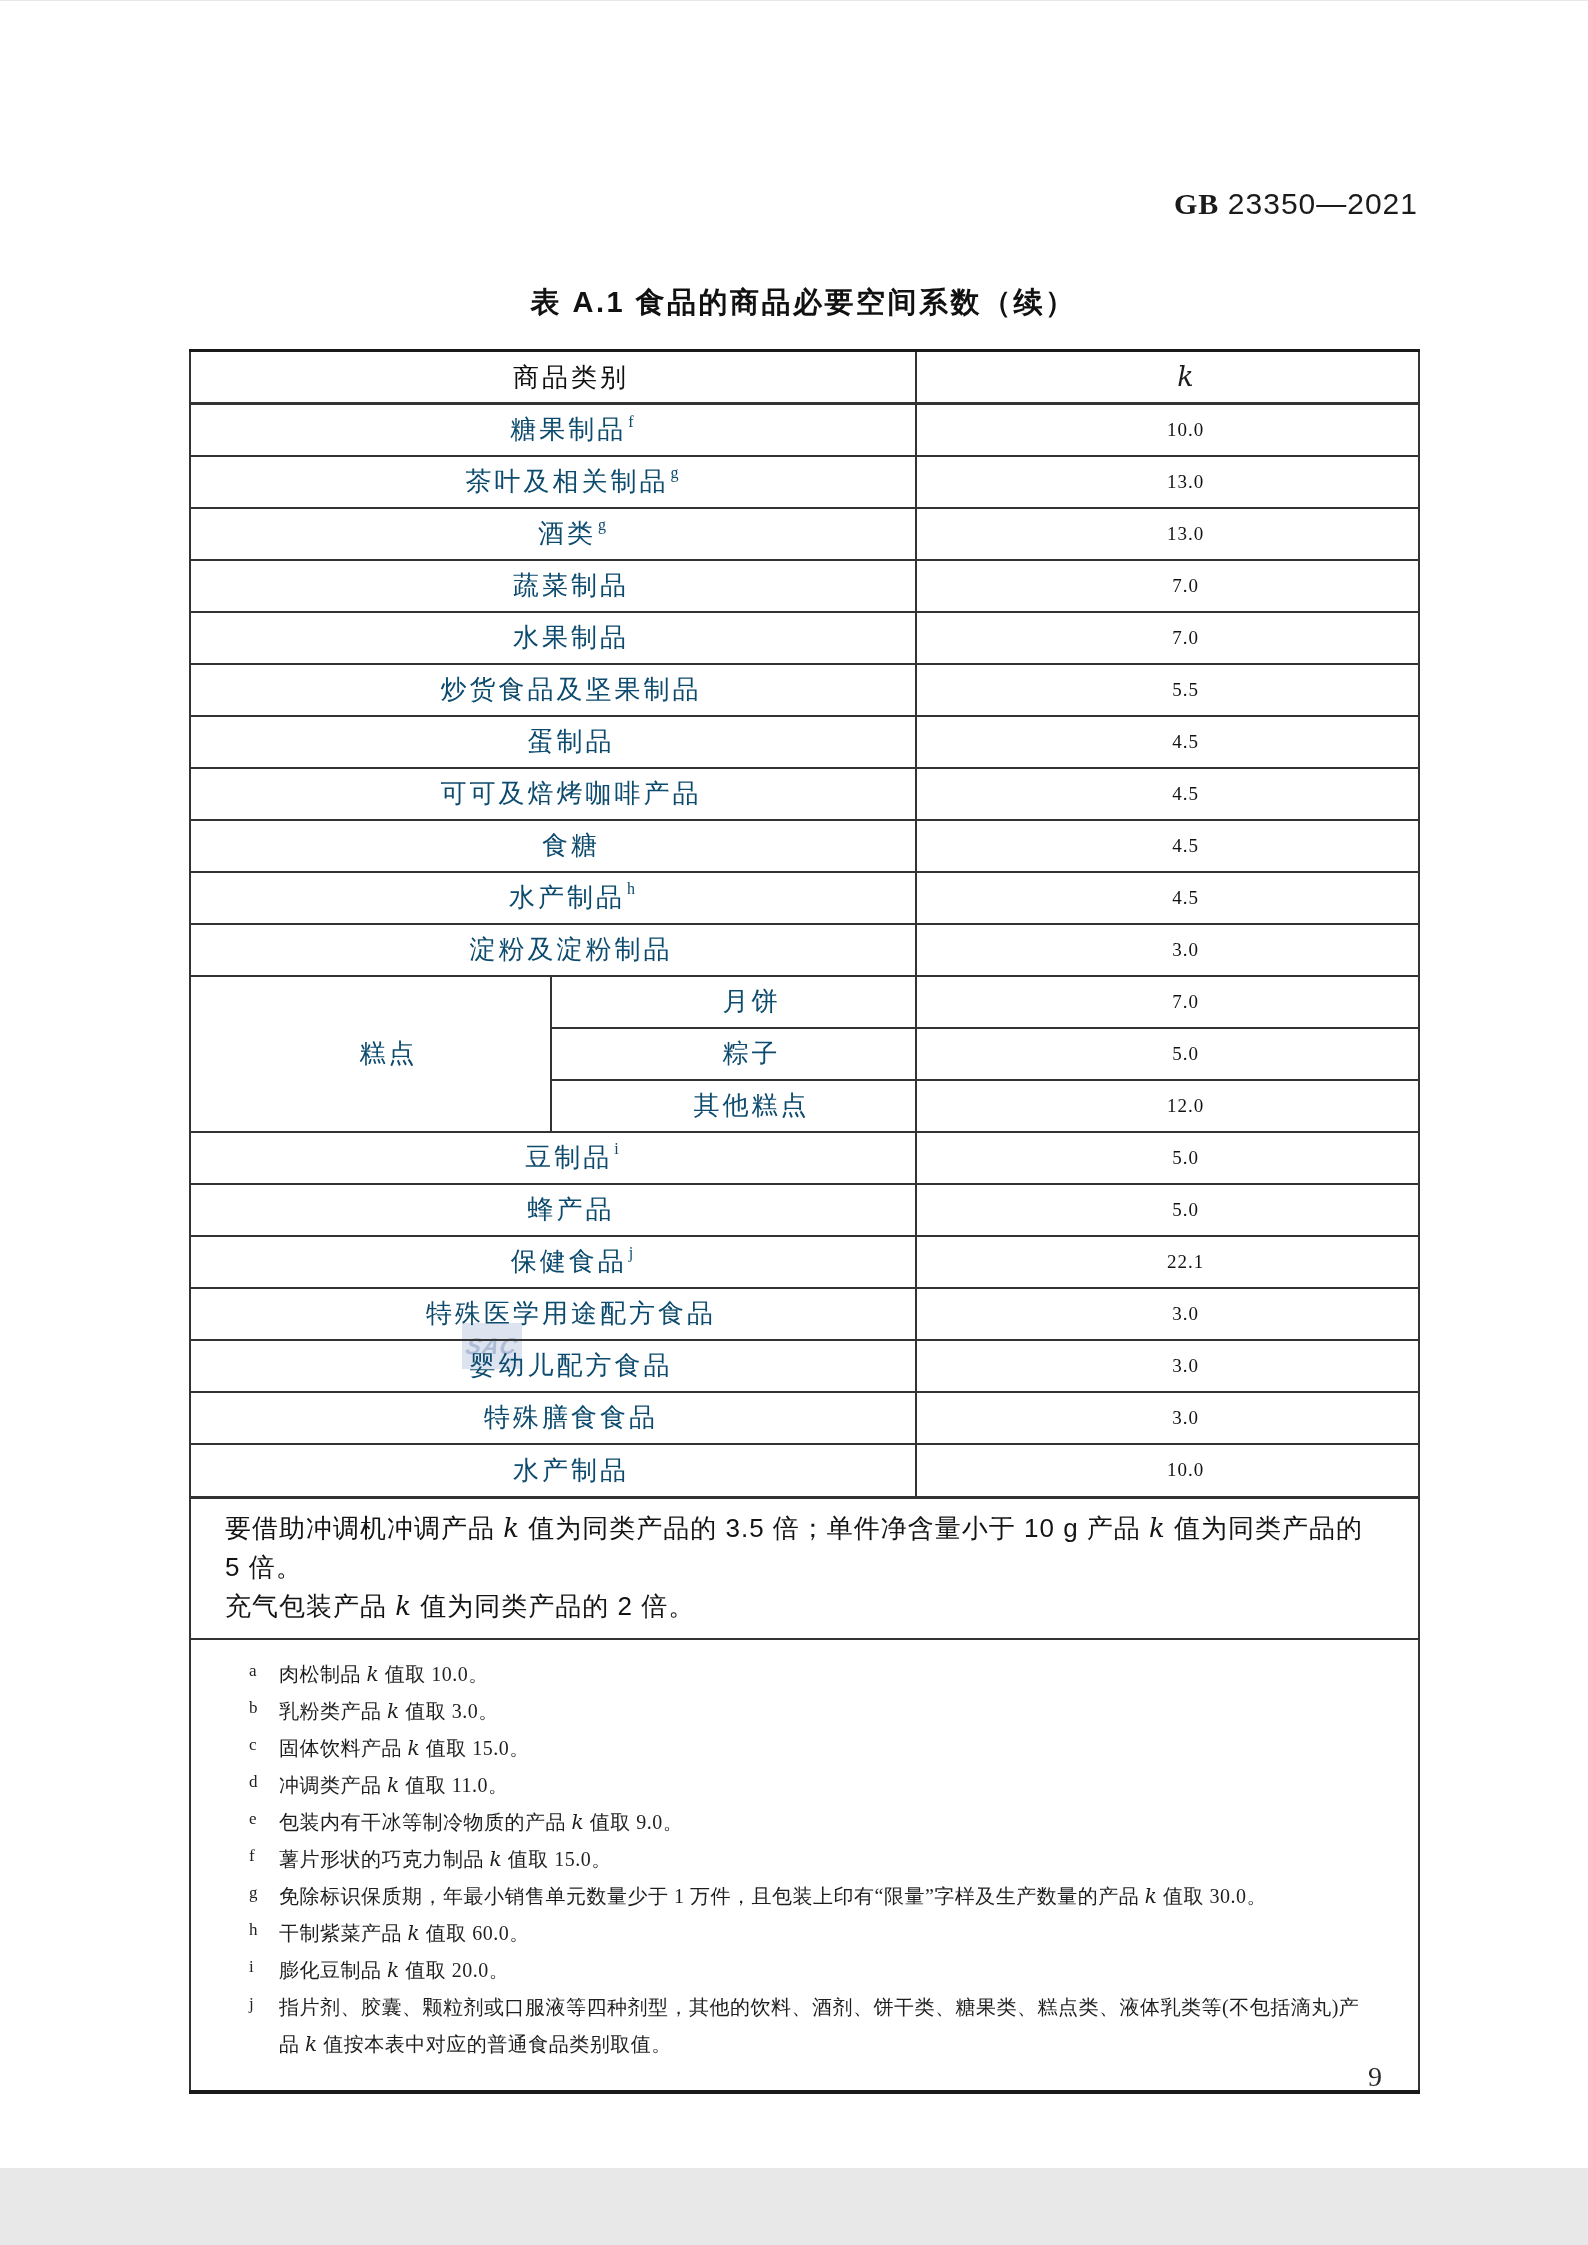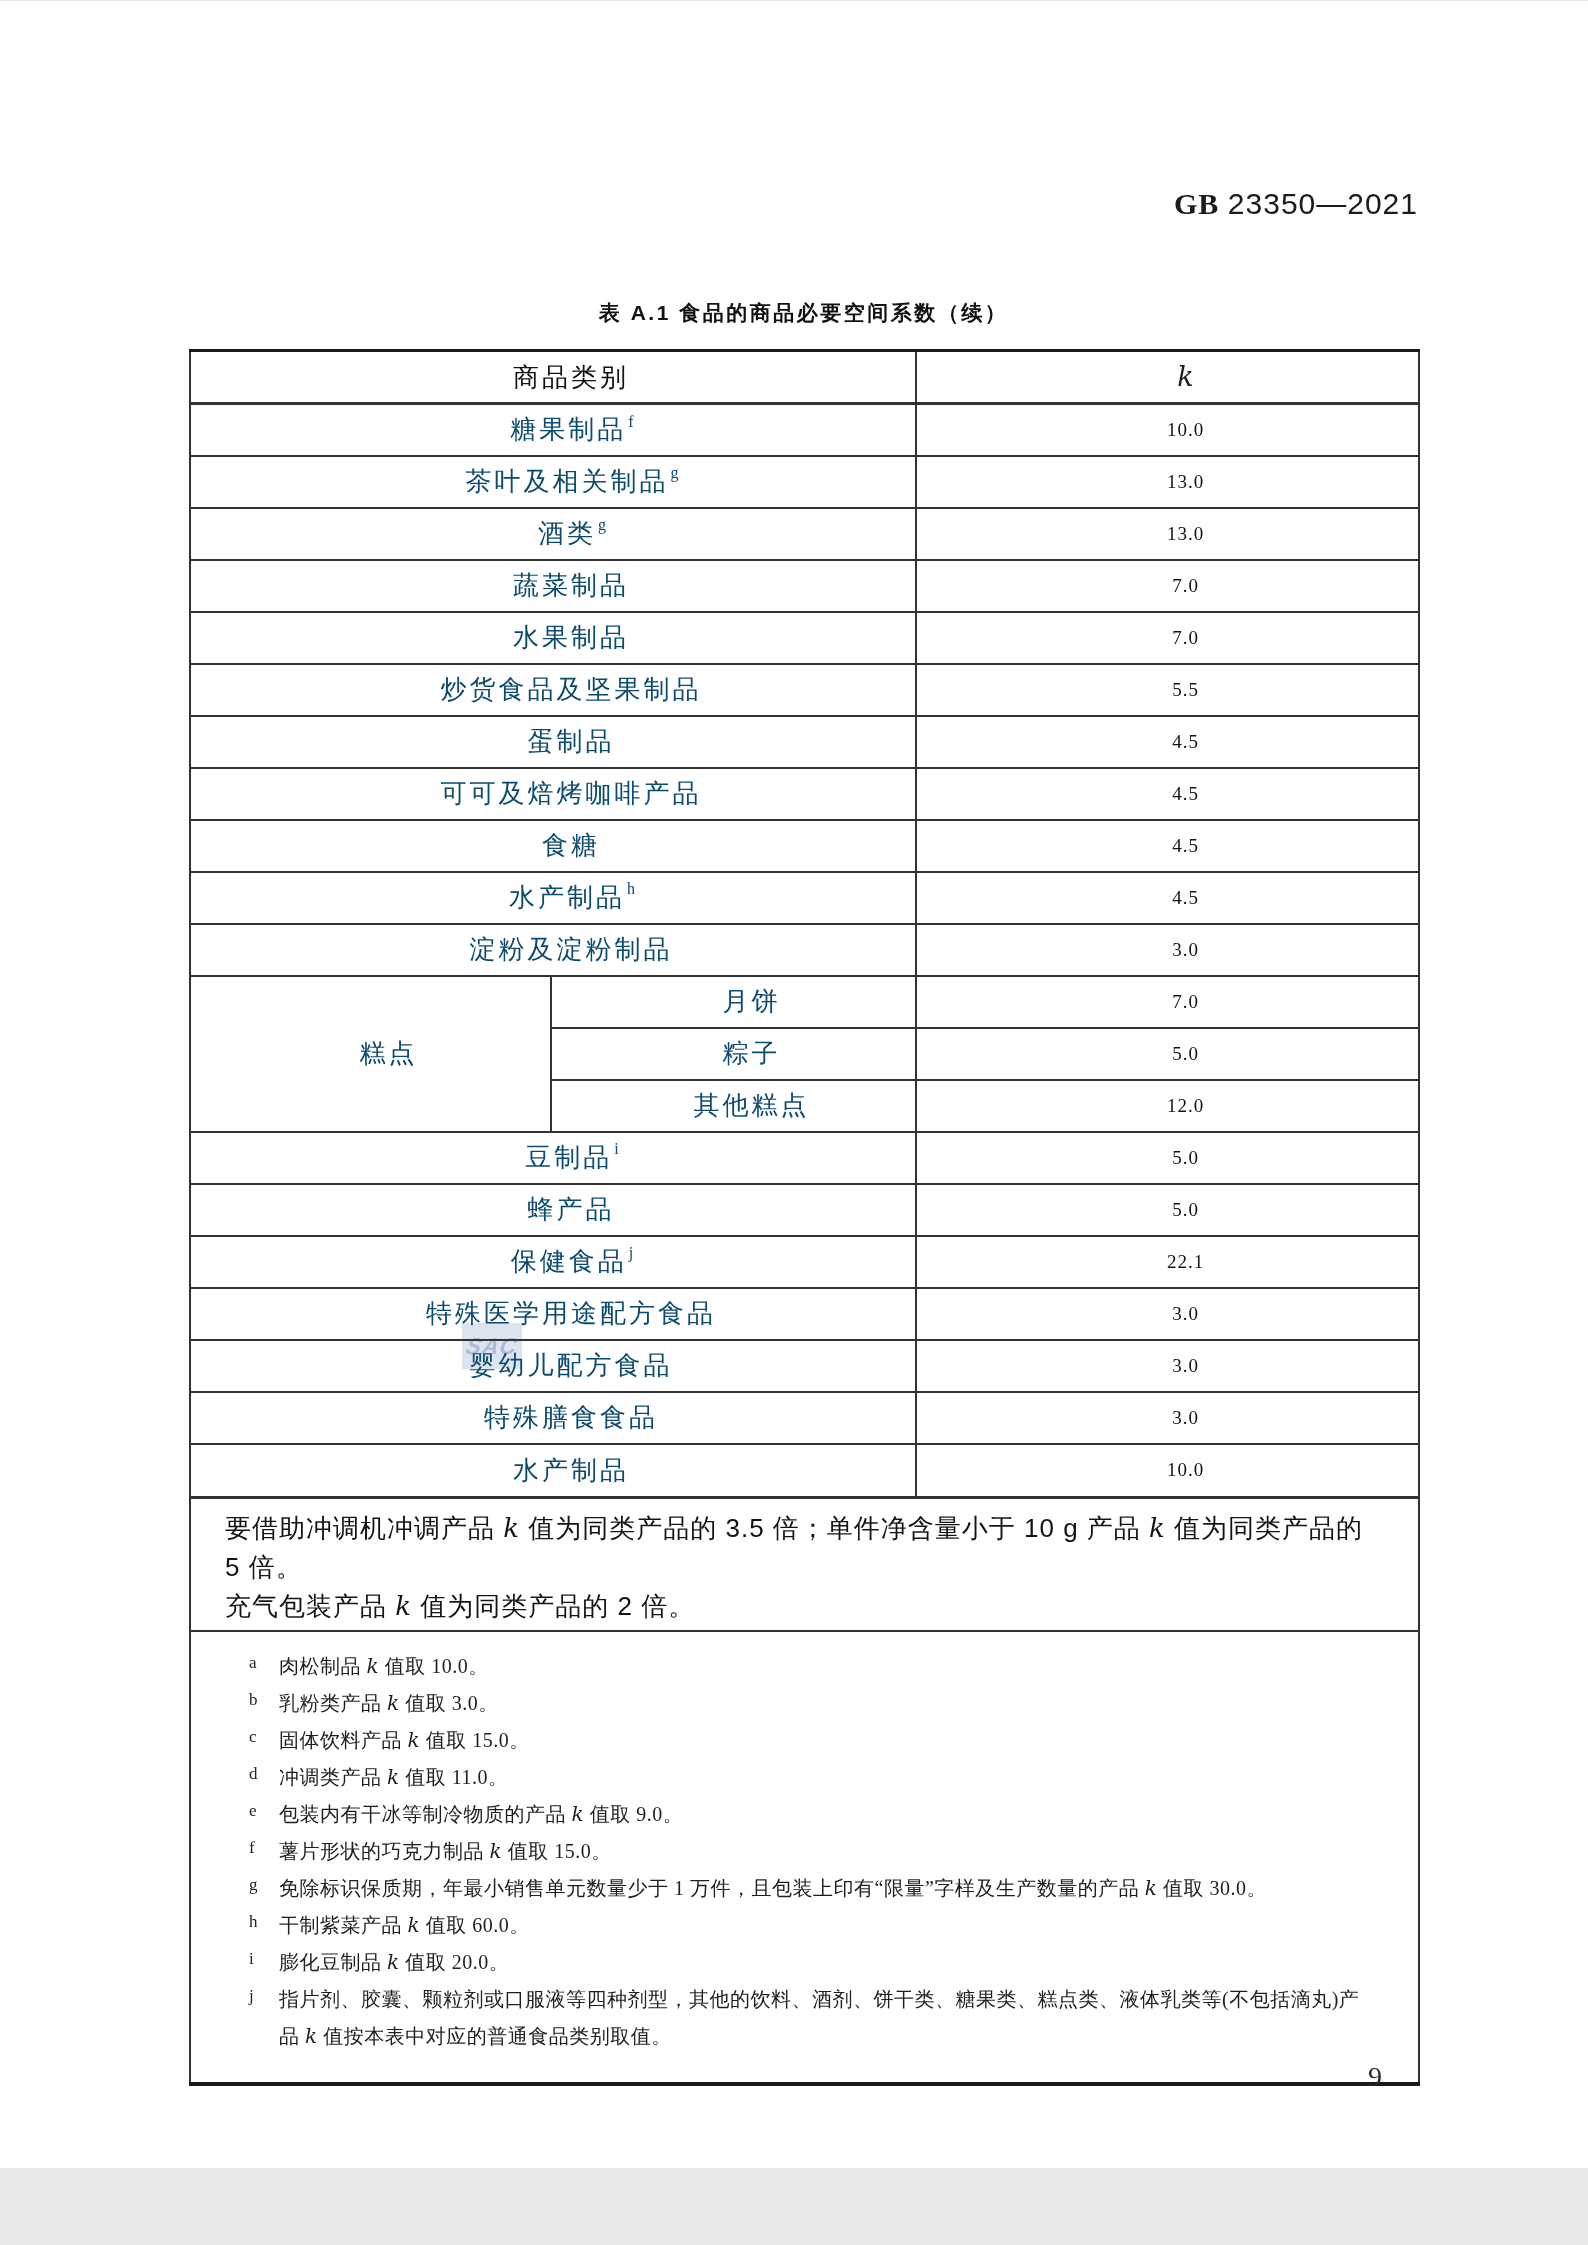--- a/index.html
+++ b/index.html
@@ -15,24 +15,24 @@
   }
   
   .doc-code {
     position:absolute; top:186px; right:170px;
     font-size:30px; letter-spacing:1px; white-space:nowrap;
   }
   .doc-code .code-prefix { font-weight:bold; font-family:"Liberation Serif",serif; }
   .doc-code .code-number { font-family:"Liberation Sans","DejaVu Sans",sans-serif; font-weight:500; }
   
   .table-title {
-    position:absolute; top:298px; left:189px; width:1229px;
+    position:absolute; top:282px; left:189px; width:1229px;
     text-align:center;
     font-family:"Liberation Sans","DejaVu Sans",sans-serif;
-    font-weight:bold; font-size:21px; letter-spacing:2.5px;
+    font-weight:bold; font-size:29px; letter-spacing:2.5px;
     color:#111;
   }
   
   .watermark {
     position:absolute; left:462px; top:1322px; width:60px; height:46px;
     background:#dde4ef;
     display:flex; align-items:center; justify-content:center;
     overflow:hidden;
   }
   .watermark span {
@@ -61,21 +61,21 @@
     text-align:center; font-size:26px; letter-spacing:3px; color:#0c4a6e;
   }
   td.cat sup.cat-sup {
     font-size:16px; letter-spacing:0; position:relative; top:-2px; left:2px;
   }
   td.val { text-align:center; font-size:19px; letter-spacing:1px; color:#131313; }
   
   tr.note-row { height:102px; }
   td.note-cell {
     border-top-width:3px !important;
-    padding:10px 34px 4px 34px;
+    padding:10px 34px 12px 34px;
     vertical-align:top;
   }
   .note-line {
     font-size:26px; line-height:39px; letter-spacing:1px; color:#141414;
     font-family:"Liberation Sans","DejaVu Sans",sans-serif; font-weight:500;
   }
   
   td.foot-cell {
     border-top-width:2.5px !important;
     padding:16px 36px 26px 58px;

